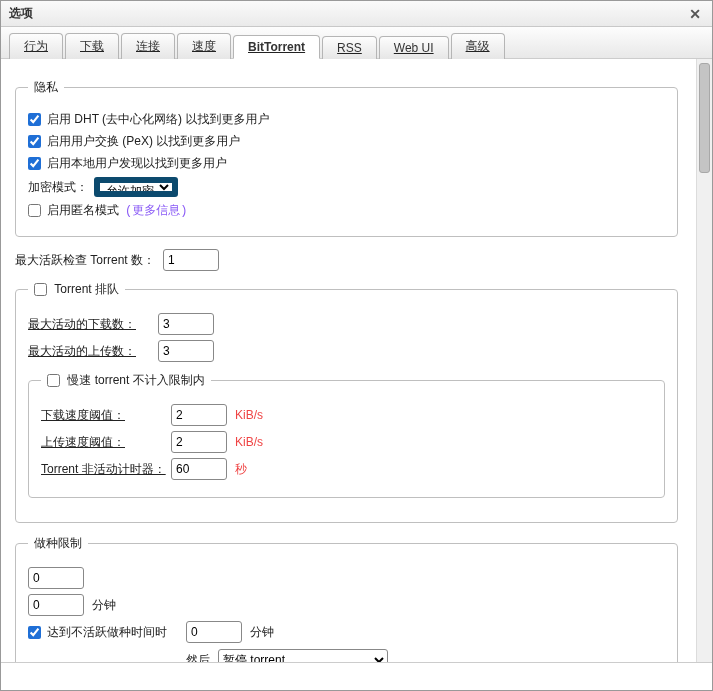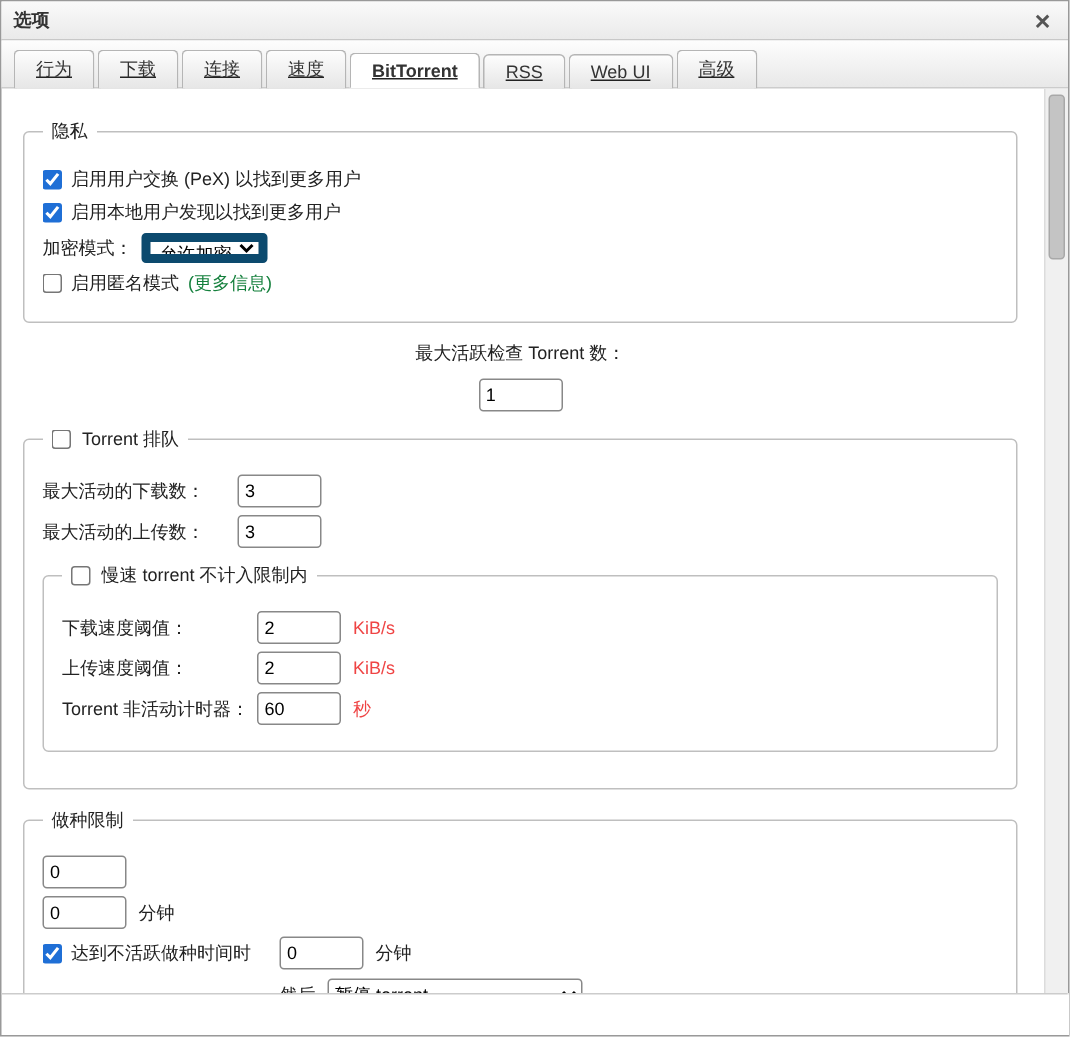--- a/index.html
+++ b/index.html
@@ -16,30 +16,30 @@
 .scrollbar-thumb { position: absolute; left: 2px; right: 2px; top: 4px; height: 110px; background: #c4c4c4; border: 1px solid #a8a8a8; border-radius: 3px; }
 
 fieldset { border: 1px solid #bfbfbf; border-radius: 4px; padding: 10px 12px 12px 12px; margin: 10px 0 12px 0; position: relative; }
 legend { padding: 0 6px; font-size: 12px; color: #222; }
 legend input[type=checkbox] { vertical-align: middle; margin-right: 4px; }
 legend span { vertical-align: middle; }
 
 .row { display: flex; align-items: center; margin: 5px 0; gap: 6px; }
 .row label.cbx { display: flex; align-items: center; gap: 6px; }
 input[type=checkbox] { width: 13px; height: 13px; accent-color: #1f6fd6; }
-.link { color: #15803d; cursor: pointer; text-decoration: none; }
+.link { color: #8b5cf6; cursor: pointer; text-decoration: none; font-family: Liberation Mono, monospace; }
 
 .select { border: 6px solid #0c4a6e; border-radius: 3px; height: 20px; font-size: 12px; padding: 0 2px; background: #fff; }
 .numbox { border: 1px solid #888; border-radius: 3px; height: 22px; width: 56px; padding: 0 4px; font-size: 12px; background: #fff; }
 
 .grid-row { display: flex; align-items: center; margin: 5px 0; }
-.grid-row .lbl { width: 130px; }
+.grid-row .lbl { width: 130px; text-decoration: underline; }
 .grid-row .unit { margin-left: 8px; color: #ef4444; }
 
-.inline-row { display: flex; align-items: center; gap: 8px; margin: 4px 0 8px 0; flex-direction: column; }
+.inline-row { display: flex; align-items: center; gap: 8px; margin: 4px 0 8px 0; }
 
 .seed-row { display: flex; align-items: center; margin: 5px 0; gap: 8px; }
 .seed-row .slabel { width: 150px; display: flex; align-items: center; gap: 6px; }
 
 .then-row { display: flex; align-items: center; margin-top: 6px; gap: 8px; }
 .then-row .then-lbl { margin-left: 158px; }
 .sel-action { border: 1px solid #888; border-radius: 3px; height: 22px; width: 170px; font-size: 12px; background: #fff; }
 
 .footer-sep { position: absolute; left: 0; right: 0; bottom: 0; height: 28px; border-top: 1px solid #ccc; background: #fff; }
 </style>
@@ -61,20 +61,26 @@
     <div class="tab">RSS</div>
     <div class="tab">Web UI</div>
     <div class="tab">高级</div>
   </div>
 
   <div class="content-wrap">
     <div class="content">
 
       <fieldset>
         <legend>隐私</legend>
+        <div class="row">
+            <label class="cbx">
+          <input type="checkbox" checked="" style="">
+          <span>启用 DHT (去中心化网络) 以找到更多用户</span>
+        </label>
+          </div>
         <div class="row">
             <label class="cbx">
           <input type="checkbox" checked="" style="">
           <span>启用用户交换 (PeX) 以找到更多用户</span>
         </label>
           </div>
         <div class="row">
             <label class="cbx">
           <input type="checkbox" checked="" style="">
           <span>启用本地用户发现以找到更多用户</span>

